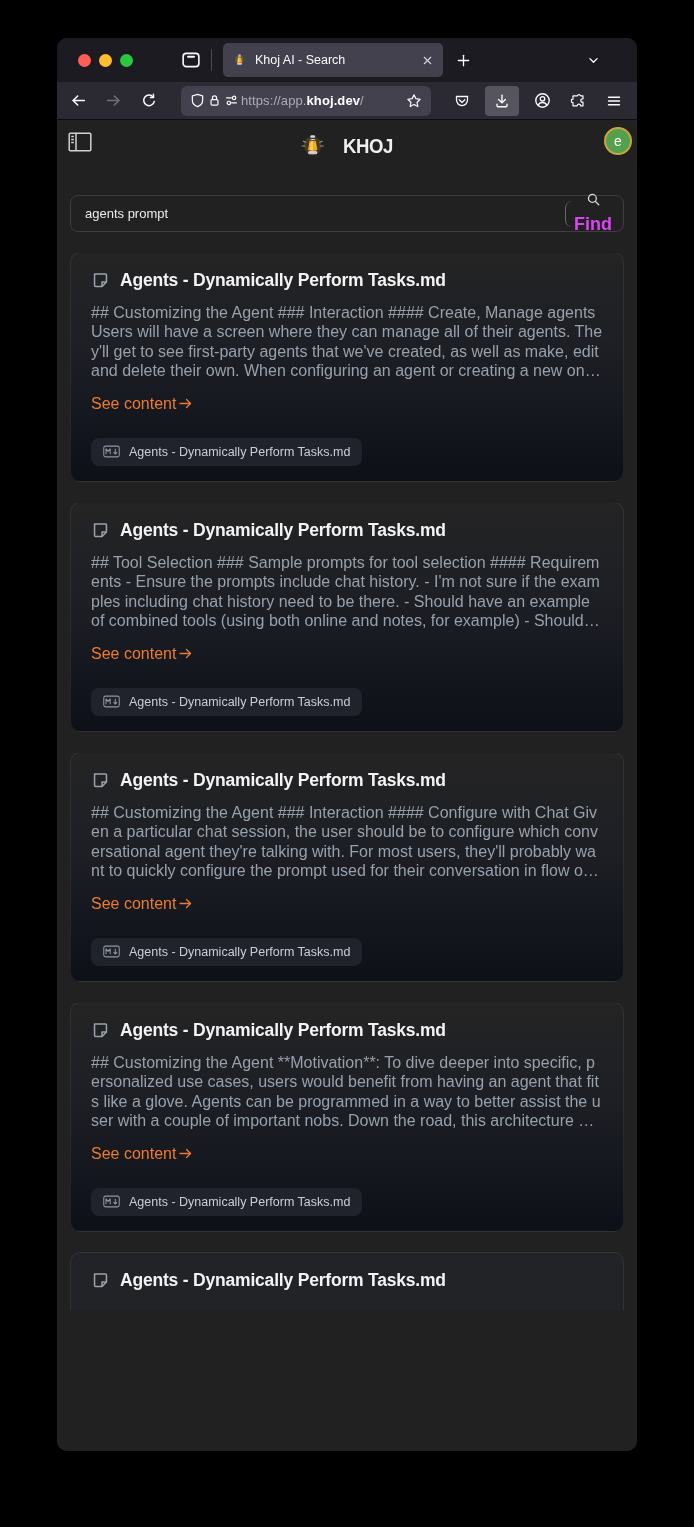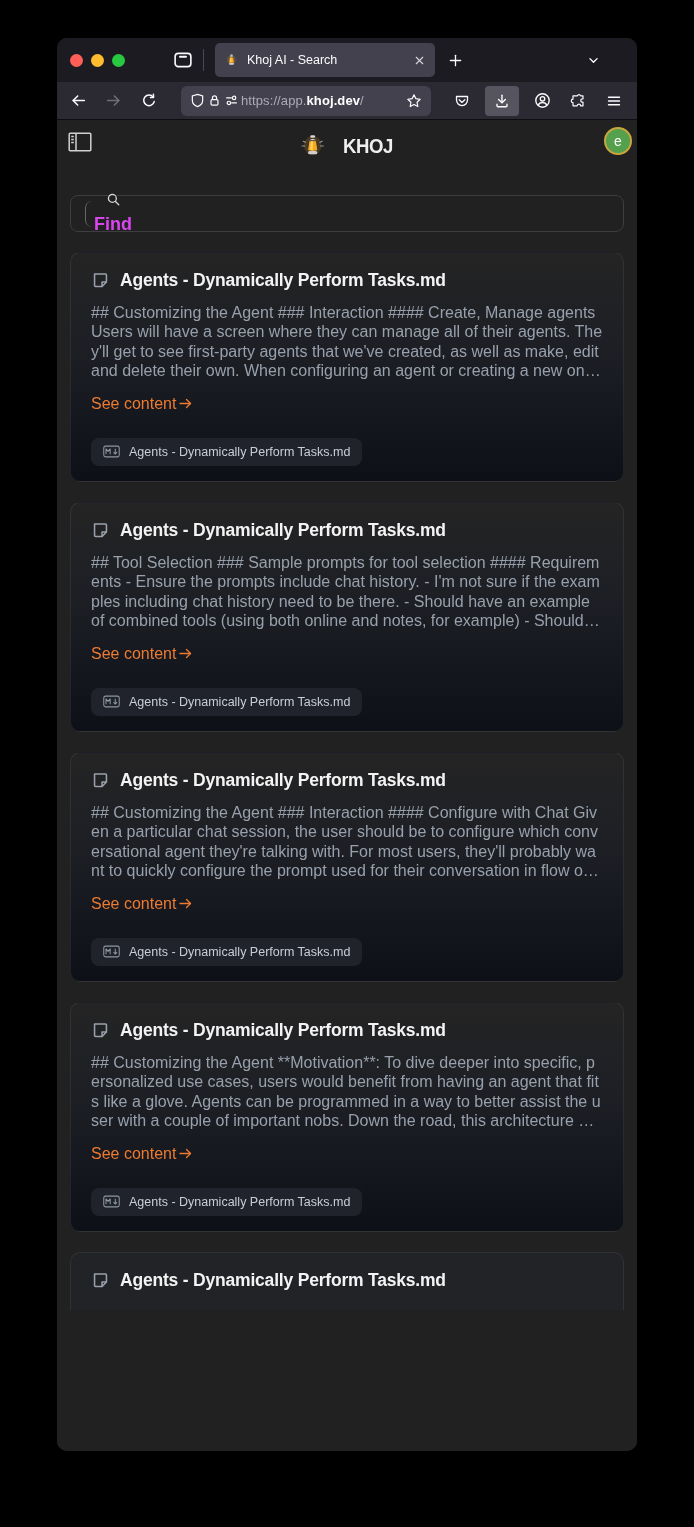--- a/index.html
+++ b/index.html
@@ -2,21 +2,21 @@
 <html style="--accent: #ec7b30; --avatar: #55a04c; --ring: #c9a53e;"><head>
 <meta charset="utf-8">
 <style>
   * { margin:0; padding:0; box-sizing:border-box; }
   html,body { width:694px; height:1527px; background:#000; font-family:"Liberation Sans", sans-serif; overflow:hidden; }
 
   .window { position:absolute; left:57px; top:38px; width:580px; height:1413px;
             border-radius:10px; overflow:hidden; background:#212121; }
 
   
-  .tabbar { height:44px; background:#1c1b22; display:flex; align-items:center; padding:0 0 0 13px; }
+  .tabbar { height:44px; background:#1c1b22; display:flex; align-items:center; padding:0 0 0 21px; }
   .tl { width:13px; height:13px; border-radius:50%; margin-right:8px; flex:none; }
   .fxview { margin-left:40px; color:#fbfbfe; display:flex; align-items:center; }
   .tab-sep { width:1px; height:22px; background:#4a4956; margin:0 11px 0 10px; }
   .tab { width:220px; height:34px; background:#42414d; border-radius:5px; display:flex; align-items:center;
          padding:0 9px; gap:8px; color:#fbfbfe; font-size:12.5px; }
   .tab-title { flex:1; white-space:nowrap; overflow:hidden; }
   .icon-btn { display:flex; align-items:center; justify-content:center; color:#fbfbfe; }
   .newtab { margin-left:13px; }
   .tablist { margin-left:auto; margin-right:36px; }
 
@@ -222,20 +222,21 @@
           <path d="M12.2 8.6 h2.2 L13.9 17.6 h-2.6 Z" fill="#ffd65c"></path>
           <rect x="9.2" y="18.6" width="9.6" height="3.4" rx="1.6" fill="#cfcfcf"></rect>
         </svg>
         <span class="logo-text">KHOJ</span>
       </div>
 
       <span class="avatar">e</span>
     </div>
 
     <div class="search-row">
+      <input class="search-input" type="text" value="agents prompt" style="">
       <span class="paren"></span>
       <span class="find-btn">
         <svg width="15" height="15" viewBox="0 0 16 16" fill="none" stroke="#d7d7d7" stroke-width="1.4" stroke-linecap="round">
           <circle cx="6.8" cy="6.8" r="4.2"></circle>
             <line x1="10.1" y1="10.1" x2="13.6" y2="13.6"></line>
         </svg>
         <span>Find</span>
       </span>
     </div>
 

